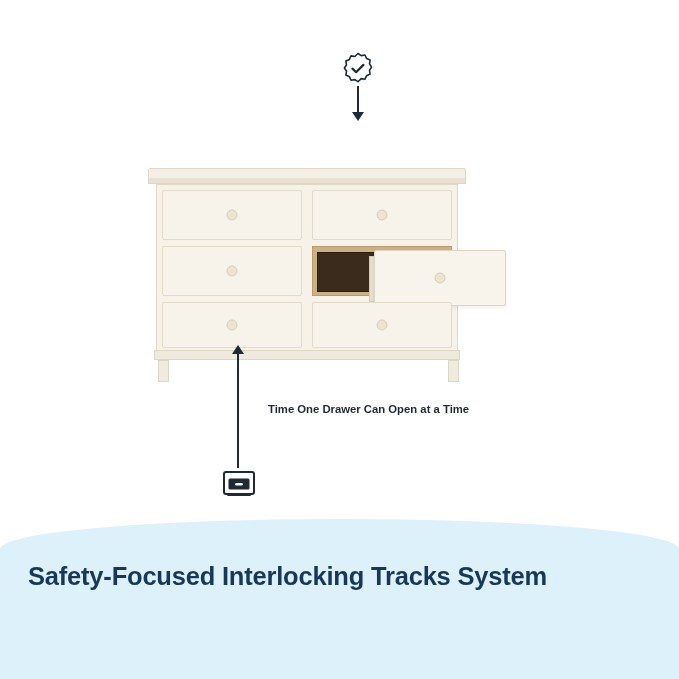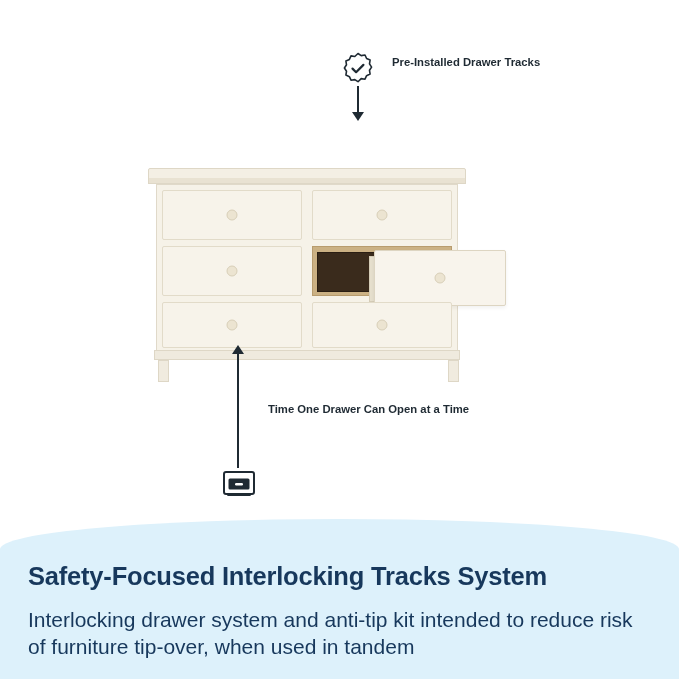--- a/index.html
+++ b/index.html
@@ -353,35 +353,33 @@
   <div class="badge-icon">
     <svg viewBox="0 0 34 34" width="34" height="34" aria-hidden="true">
       <path d="M17 1.5l3.2 2.1 3.8-.6 1.6 3.5 3.5 1.6-.6 3.8 2.1 3.2-2.1 3.2.6 3.8-3.5 1.6-1.6 3.5-3.8-.6L17 29.7l-3.2-2.1-3.8.6-1.6-3.5-3.5-1.6.6-3.8L3.4 16l2.1-3.2-.6-3.8 3.5-1.6 1.6-3.5 3.8.6z" fill="none" stroke="#1f2a33" stroke-width="1.6" stroke-linejoin="round"></path>
       <path d="M11.5 16.6l3.6 3.6 7.3-7.3" fill="none" stroke="#1f2a33" stroke-width="2.2" stroke-linecap="round" stroke-linejoin="round"></path>
     </svg>
   </div>
   <div class="leader-top-v"></div>
   <div class="leader-top-arrow"></div>
 
   <div class="callout-top">
-    <p class="callout-title">Pre-Installed Drawer Tracks</p>
   </div>
 
   <div class="leader-bottom-arrow"></div>
   <div class="leader-bottom-v"></div>
   <div class="drawer-icon">
     <svg viewBox="0 0 34 30" width="34" height="30" aria-hidden="true">
       <rect x="2" y="4" width="30" height="22" rx="2" fill="none" stroke="#1f2a33" stroke-width="2"></rect>
       <rect x="6.5" y="10.5" width="21" height="11" rx="1.5" fill="#1f2a33"></rect>
       <rect x="13" y="15" width="8" height="2.4" rx="1.2" fill="#ffffff"></rect>
       <rect x="5" y="25.5" width="24" height="2.6" rx="1.3" fill="#1f2a33"></rect>
     </svg>
   </div>
 
   <div class="callout-bottom">
     <p class="callout-title">Time One Drawer Can Open at a Time</p>
   </div>
 
   <div class="bottom-band"></div>
   <div class="headline">Safety-Focused Interlocking Tracks System</div>
-  <div class="subhead">Interlocking drawer system and anti-tip kit intended to reduce risk of furniture tip-over, when used in tandem</div>
 
 </div>
 
 </body></html>

